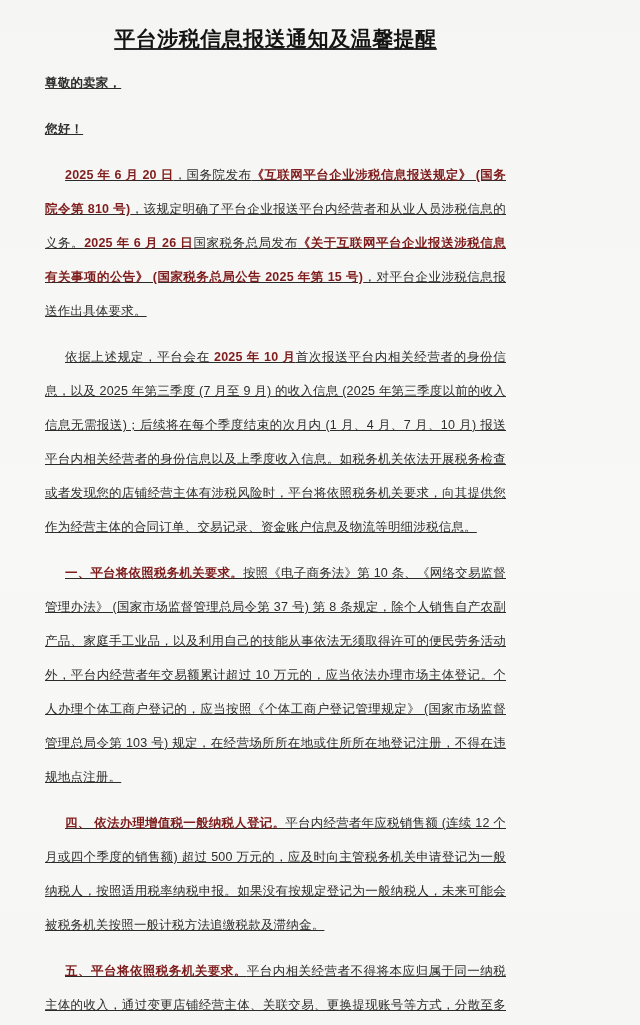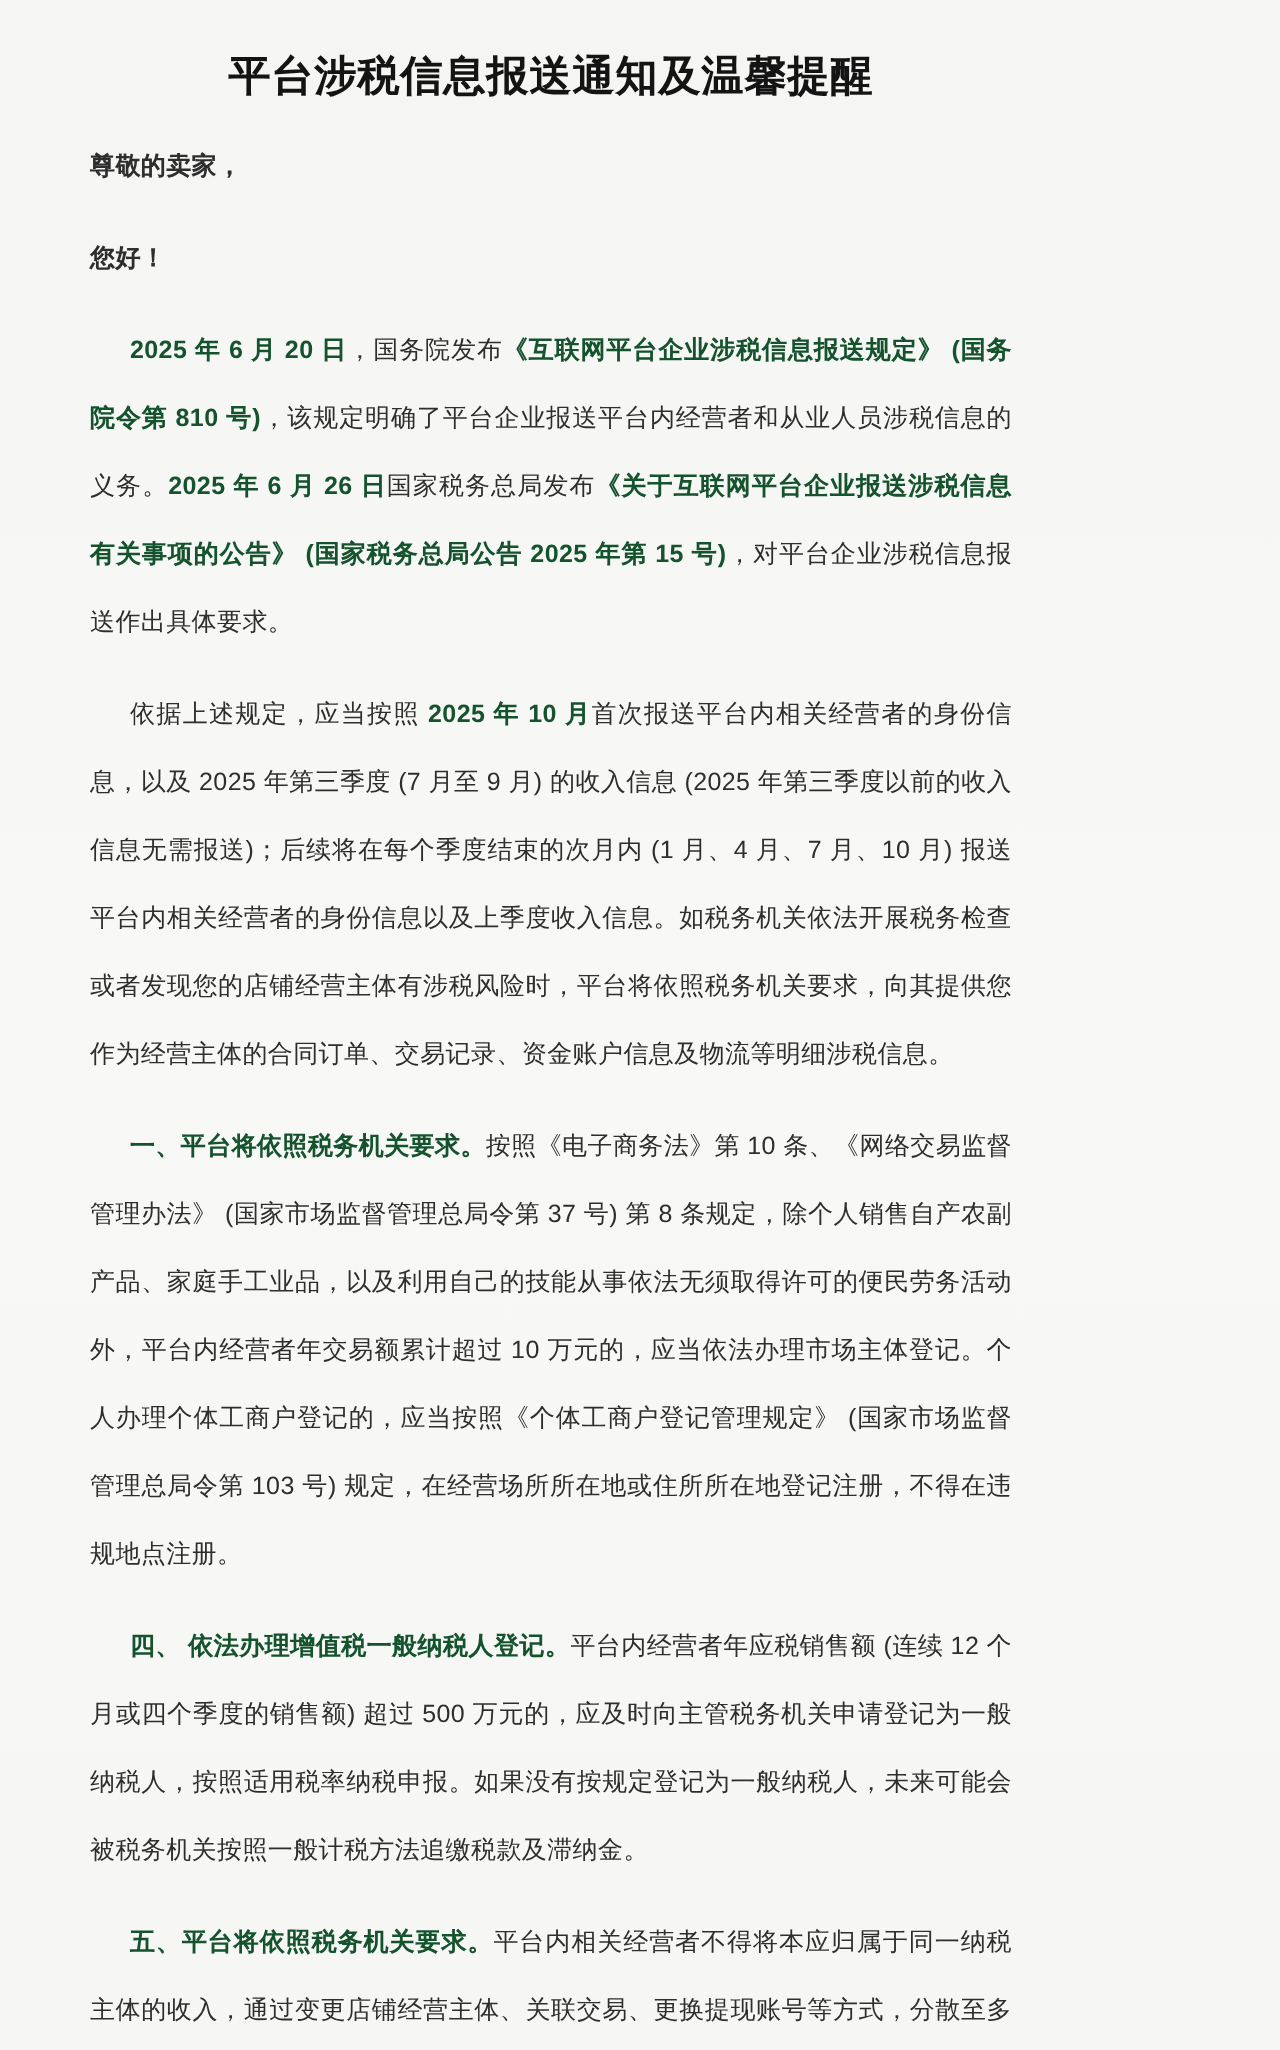--- a/index.html
+++ b/index.html
@@ -12,20 +12,21 @@
     overflow: hidden;
     background: linear-gradient(180deg, #f5f5f3 0%, #f8f8f6 50%, #f6f6f4 100%);
     color: #2b2b2b;
     font-family: "Liberation Sans", "DejaVu Sans", sans-serif;
   }
   .doc {
     box-sizing: border-box;
     width: 548px;
     height: 1025px;
     padding: 24px 30px 0 33px;
+    text-decoration: underline;
   }
   .title {
     margin: 0 0 3px 0;
     font-size: 21px;
     font-weight: bold;
     line-height: 30px;
     text-align: center;
     color: #141414;
     letter-spacing: 0.5px;
   }
@@ -33,30 +34,30 @@
     margin: 12px;
     font-size: 12.5px;
     line-height: 34px;
     text-align: justify;
     text-justify: inter-ideograph;
     color: #2e2e2e;
     letter-spacing: 0.2px;
   }
   p.indent { text-indent: 1.6em; }
   p.tight  { line-height: 21px; margin: 8px 0 9px 0; }
-  .b { font-weight: bold; color: #14532d; }
+  .b { font-weight: bold; color: #7f1d1d; }
   .u { text-decoration: underline; text-underline-offset: 4px; }
 </style>
 </head>
 <body>
 
 <div class="doc">
   <h1 class="title">平台涉税信息报送通知及温馨提醒</h1>
   <p class="line b">尊敬的卖家，</p>
   <p class="line b">您好！</p>
   <div id="document-body">
       <p class="line indent"><span class="b">2025 年 6 月 20 日</span><span class="">，国务院发布</span><span class="b">《互联网平台企业涉税信息报送规定》 (国务院令第 810 号)</span><span class="">，该规定明确了平台企业报送平台内经营者和从业人员涉税信息的义务。</span><span class="b">2025 年 6 月 26 日</span><span class="">国家税务总局发布</span><span class="b">《关于互联网平台企业报送涉税信息有关事项的公告》 (国家税务总局公告 2025 年第 15 号)</span><span class="">，对平台企业涉税信息报送作出具体要求。</span></p>
-      <p class="line indent"><span class="">依据上述规定，应当按照 </span><span class="b">2025 年 10 月</span><span class="">首次报送平台内相关经营者的身份信息，以及 2025 年第三季度 (7 月至 9 月) 的收入信息 (2025 年第三季度以前的收入信息无需报送)；后续将在每个季度结束的次月内 (1 月、4 月、7 月、10 月) 报送平台内相关经营者的身份信息以及上季度收入信息。如税务机关依法开展税务检查或者发现您的店铺经营主体有涉税风险时，平台将依照税务机关要求，向其提供您作为经营主体的合同订单、交易记录、资金账户信息及物流等明细涉税信息。</span></p>
+      <p class="line indent"><span class="">依据上述规定，平台会在 </span><span class="b">2025 年 10 月</span><span class="">首次报送平台内相关经营者的身份信息，以及 2025 年第三季度 (7 月至 9 月) 的收入信息 (2025 年第三季度以前的收入信息无需报送)；后续将在每个季度结束的次月内 (1 月、4 月、7 月、10 月) 报送平台内相关经营者的身份信息以及上季度收入信息。如税务机关依法开展税务检查或者发现您的店铺经营主体有涉税风险时，平台将依照税务机关要求，向其提供您作为经营主体的合同订单、交易记录、资金账户信息及物流等明细涉税信息。</span></p>
       <p class="line indent"><span class="b">一、平台将依照税务机关要求。</span><span class="">按照《电子商务法》第 10 条、《网络交易监督管理办法》 (国家市场监督管理总局令第 37 号) 第 8 条规定，除个人销售自产农副产品、家庭手工业品，以及利用自己的技能从事依法无须取得许可的便民劳务活动外，平台内经营者年交易额累计超过 10 万元的，应当依法办理市场主体登记。个人办理个体工商户登记的，应当按照《个体工商户登记管理规定》 (国家市场监督管理总局令第 103 号) 规定，在经营场所所在地或住所所在地登记注册，不得在违规地点注册。</span></p>
       <p class="line indent"><span class="b">四、 依法办理增值税一般纳税人登记。</span><span class="">平台内经营者年应税销售额 (连续 12 个月或四个季度的销售额) 超过 500 万元的，应及时向主管税务机关申请登记为一般纳税人，按照适用税率纳税申报。如果没有按规定登记为一般纳税人，未来可能会被税务机关按照一般计税方法追缴税款及滞纳金。</span></p>
       <p class="line indent"><span class="b">五、平台将依照税务机关要求。</span><span class="">平台内相关经营者不得将本应归属于同一纳税主体的收入，通过变更店铺经营主体、关联交易、更换提现账号等方式，分散至多个纳税主体。对于违规分拆收入偷逃税款行为，税务机关会依法追缴税款、滞纳金并进行处罚。</span></p>
     </div>
 </div>
 
 </body></html>

